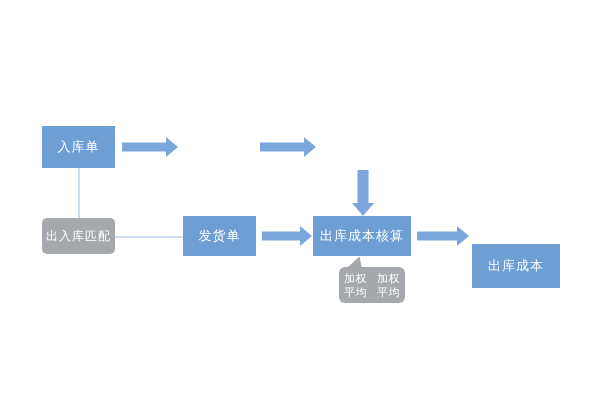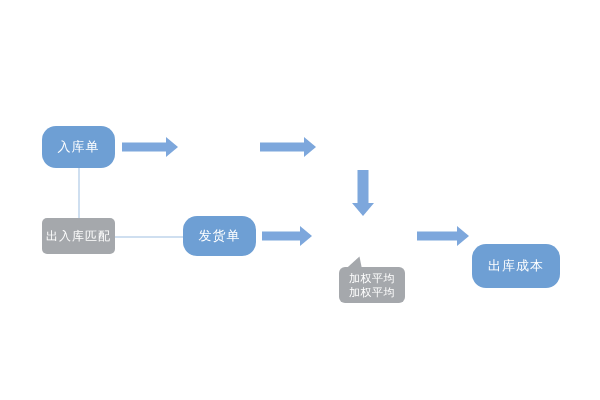--- a/index.html
+++ b/index.html
@@ -21,21 +21,21 @@
     align-items: center;
     justify-content: center;
     color: #ffffff;
     font-size: 13px;
     letter-spacing: 1px;
     box-sizing: border-box;
     white-space: nowrap;
   }
   .node.blue {
     background: #6e9fd4;
-    border-radius: 14px;
+    border-radius: 0;
   }
   .node.gray {
     background: #a5a8ac;
     border-radius: 5px;
   }
   
   .arrow {
     position: absolute;
   }
   .arrow .shaft {
@@ -84,21 +84,20 @@
 
   .callout {
     position: absolute;
     background: #a5a8ac;
     border-radius: 6px;
     color: #ffffff;
     font-size: 11px;
     line-height: 14px;
     text-align: center;
     display: flex;
-    flex-direction: column;
     align-items: center;
     justify-content: center;
     letter-spacing: 0.5px;
     box-sizing: border-box;
   }
   .callout-tail {
     position: absolute;
     width: 0;
     height: 0;
     border-left: 9px solid transparent;
@@ -142,20 +141,23 @@
 
   <div class="node blue" style="left:183px; top:216px; width:73px; height:40px;">
     <span>发货单</span>
   </div>
 
   <div class="arrow right" style="left:262px; top:226px; width:50px; height:20px;">
     <div class="shaft" style="width:38px;"></div>
     <div class="head"></div>
   </div>
 
+  <div class="node blue" style="left:313px; top:216px; width:98px; height:40px;">
+    <span>出库成本核算</span>
+  </div>
 
   <div class="arrow right" style="left:417px; top:226px; width:52px; height:20px;">
     <div class="shaft" style="width:40px;"></div>
     <div class="head"></div>
   </div>
 
   <div class="node blue" style="left:472px; top:214px; width:88px; height:44px;margin-top:30px;">
     <span>出库成本</span>
   </div>
 

